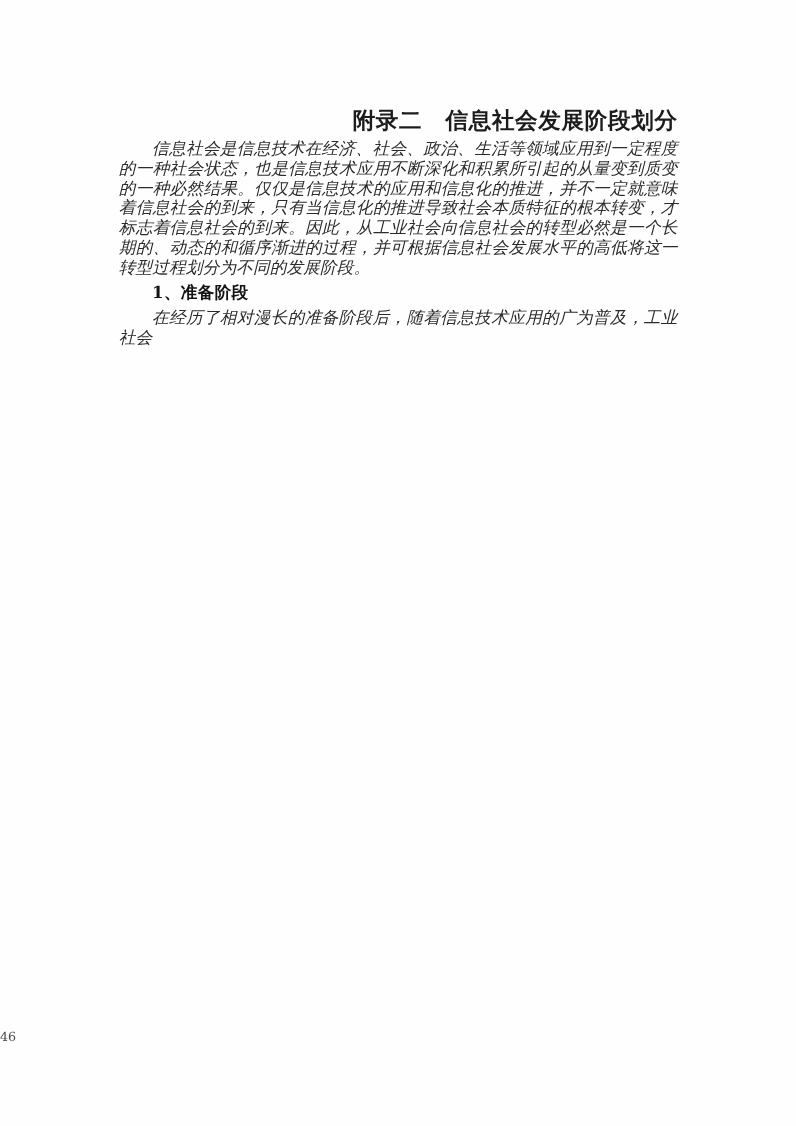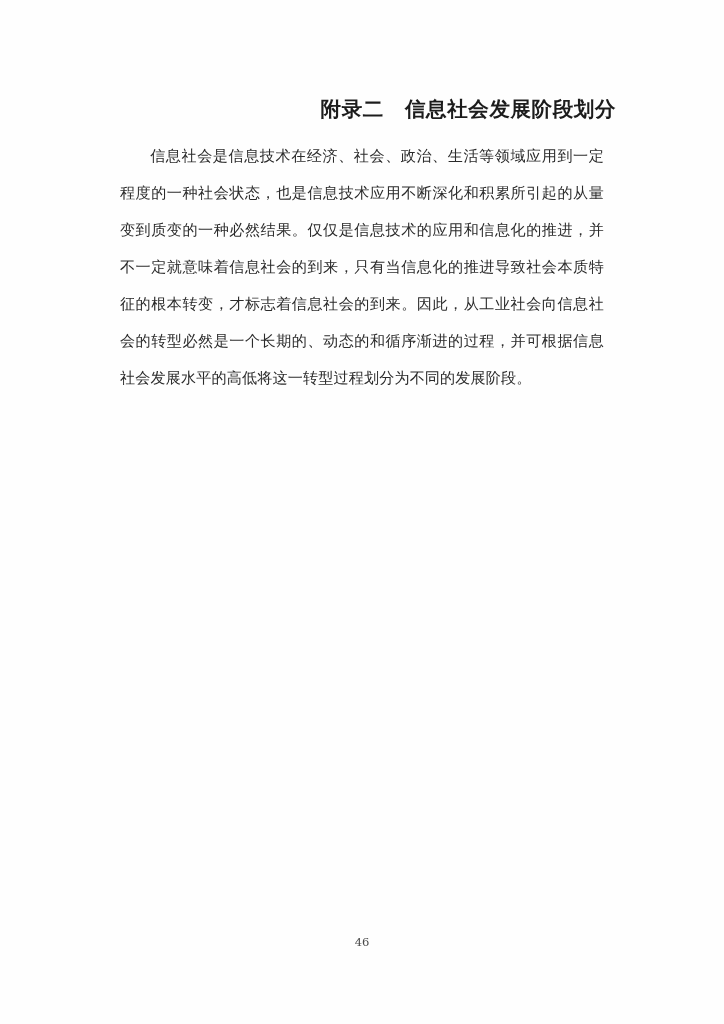--- a/index.html
+++ b/index.html
@@ -42,67 +42,70 @@
 
   
   .body-block {
     position: absolute;
     top: 126px;
     left: 108px;
     width: 508px;
   }
 
   p.para {
-    margin: 12px;
+    margin: 0;
     font-size: 15.1px;
-    line-height: 37px;
+    line-height: 18px;
     text-align: justify;
     text-justify: inter-ideograph;
     text-indent: 2em;
     color: #2b2b2b;
     letter-spacing: 0.15px;
     word-break: break-all;
+    font-style: italic;
   }
 
   h2.sub-heading {
     margin: 0;
     font-size: 15.1px;
     line-height: 28.2px;
     font-weight: bold;
     text-indent: 2em;
     color: #131313;
     letter-spacing: 0.3px;
   }
 
   
   .page-number {
     position: absolute;
     top: 935px;
     left: 0;
     width: 724px;
-    text-align: center;
+    text-align: left;
     font-size: 11.5px;
     color: #4a4a4a;
     font-family: "DejaVu Serif", "Liberation Serif", serif;
   }
 </style>
 </head>
 <body>
 
 <div class="page">
 
   <h1 class="doc-title">附录二　信息社会发展阶段划分</h1>
 
   <div class="body-block">
 
     <p class="para">信息社会是信息技术在经济、社会、政治、生活等领域应用到一定程度的一种社会状态，也是信息技术应用不断深化和积累所引起的从量变到质变的一种必然结果。仅仅是信息技术的应用和信息化的推进，并不一定就意味着信息社会的到来，只有当信息化的推进导致社会本质特征的根本转变，才标志着信息社会的到来。因此，从工业社会向信息社会的转型必然是一个长期的、动态的和循序渐进的过程，并可根据信息社会发展水平的高低将这一转型过程划分为不同的发展阶段。</p>
 
 
+    <h2 class="sub-heading">1、准备阶段</h2>
 
 
 
 
+    <p class="para">在经历了相对漫长的准备阶段后，随着信息技术应用的广为普及，工业社会</p>
 
   </div>
 
   <div class="page-number">46</div>
 
 </div>
 
 </body></html>

